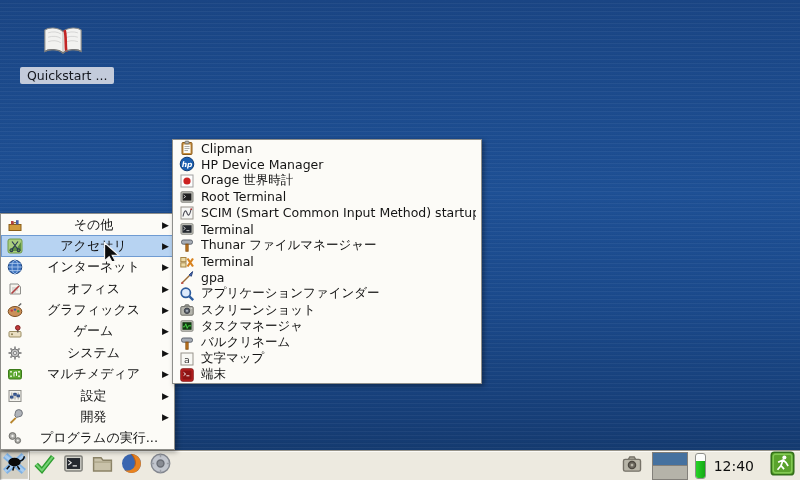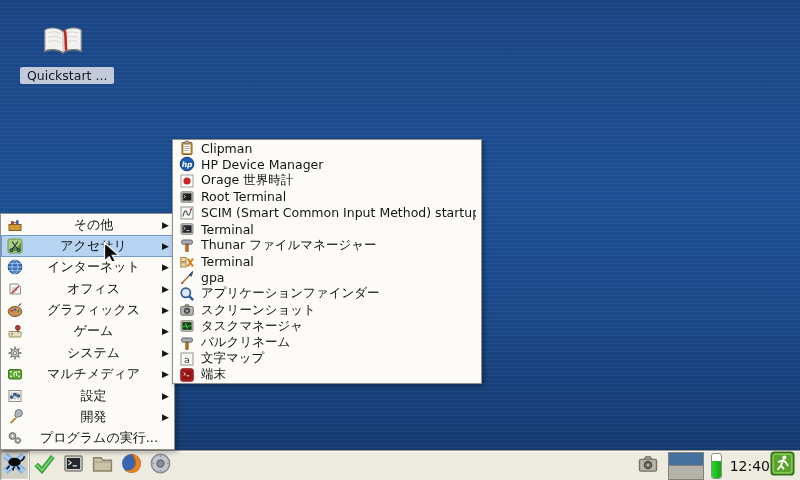--- a/index.html
+++ b/index.html
@@ -34,21 +34,21 @@
   .launcher{width:29px;height:29px;display:flex;align-items:center;justify-content:center;}
   .launcher.pressed{background:#d2cfc4;box-shadow:inset 1px 1px 2px rgba(0,0,0,0.35),inset -1px -1px 1px #fff;
     border-right:1px solid #b8b5aa;}
   #tray{margin-left:auto;display:flex;align-items:center;height:100%;padding-right:5px;}
   #pager{width:34px;height:26px;border:1px solid #83807a;margin:0 7px 0 9px;display:flex;flex-direction:column;}
   #pager .ws1{flex:1;background:#45719f;border-bottom:1px solid #83807a;}
   #pager .ws2{flex:1;background:#b5b3a9;}
   #battery{width:9px;height:24px;border:1px solid #8f8f8b;border-radius:3px;background:#fdfdfb;
     display:flex;flex-direction:column;justify-content:flex-end;overflow:hidden;margin-right:8px;}
   #battery .fill{height:68%;background:linear-gradient(90deg,#27d427,#15a815);}
-  #clock{font-size:14px;color:#0e0e0e;margin-right:0;}
+  #clock{font-size:14px;color:#0e0e0e;margin-right:16px;}
   
   #cursor{position:absolute;left:103px;top:242px;z-index:50;}
 </style>
 </head>
 <body>
 
 <div id="screen">
 
   <div class="desk-icon">
     <span class="glyph"><svg viewBox="0 0 40 30" width="44" height="37">

